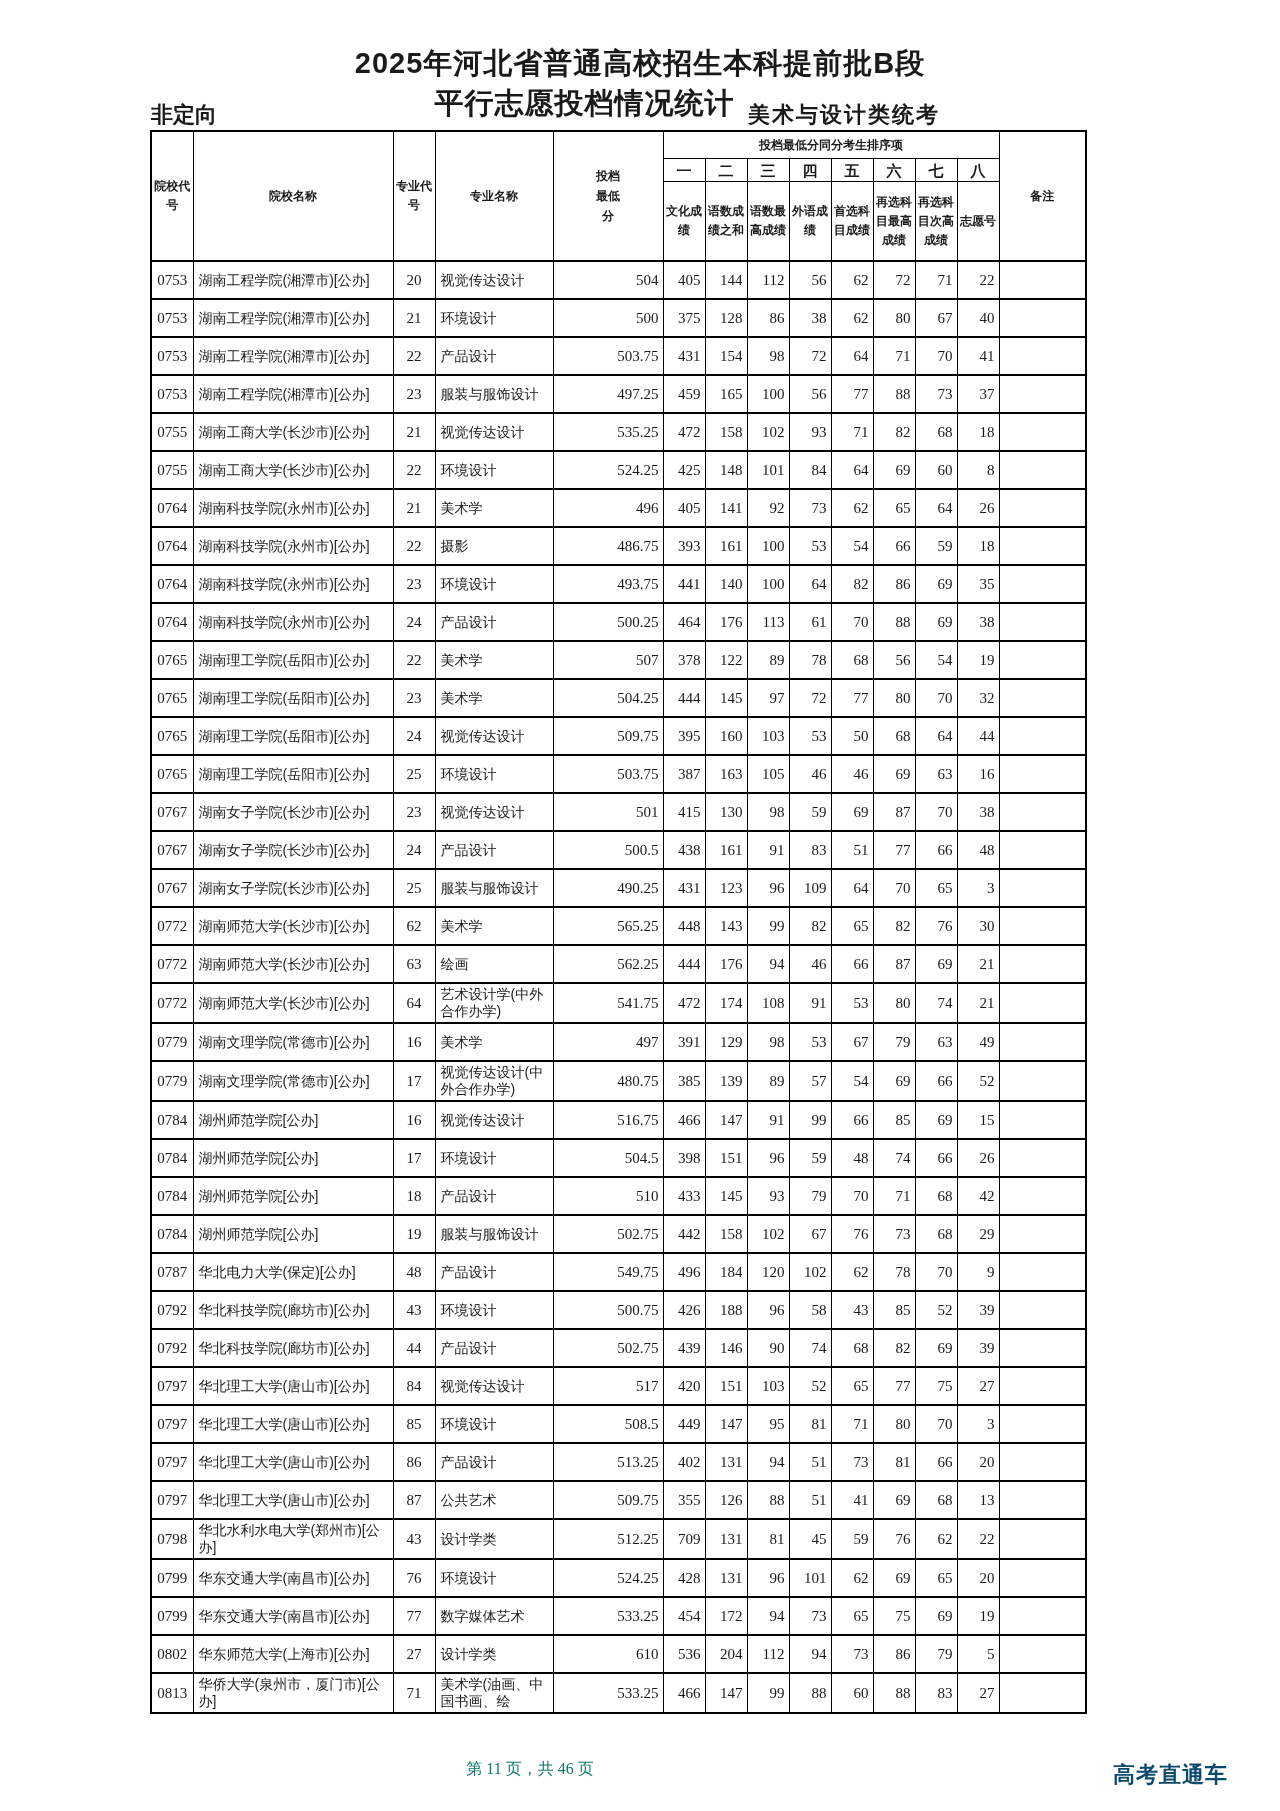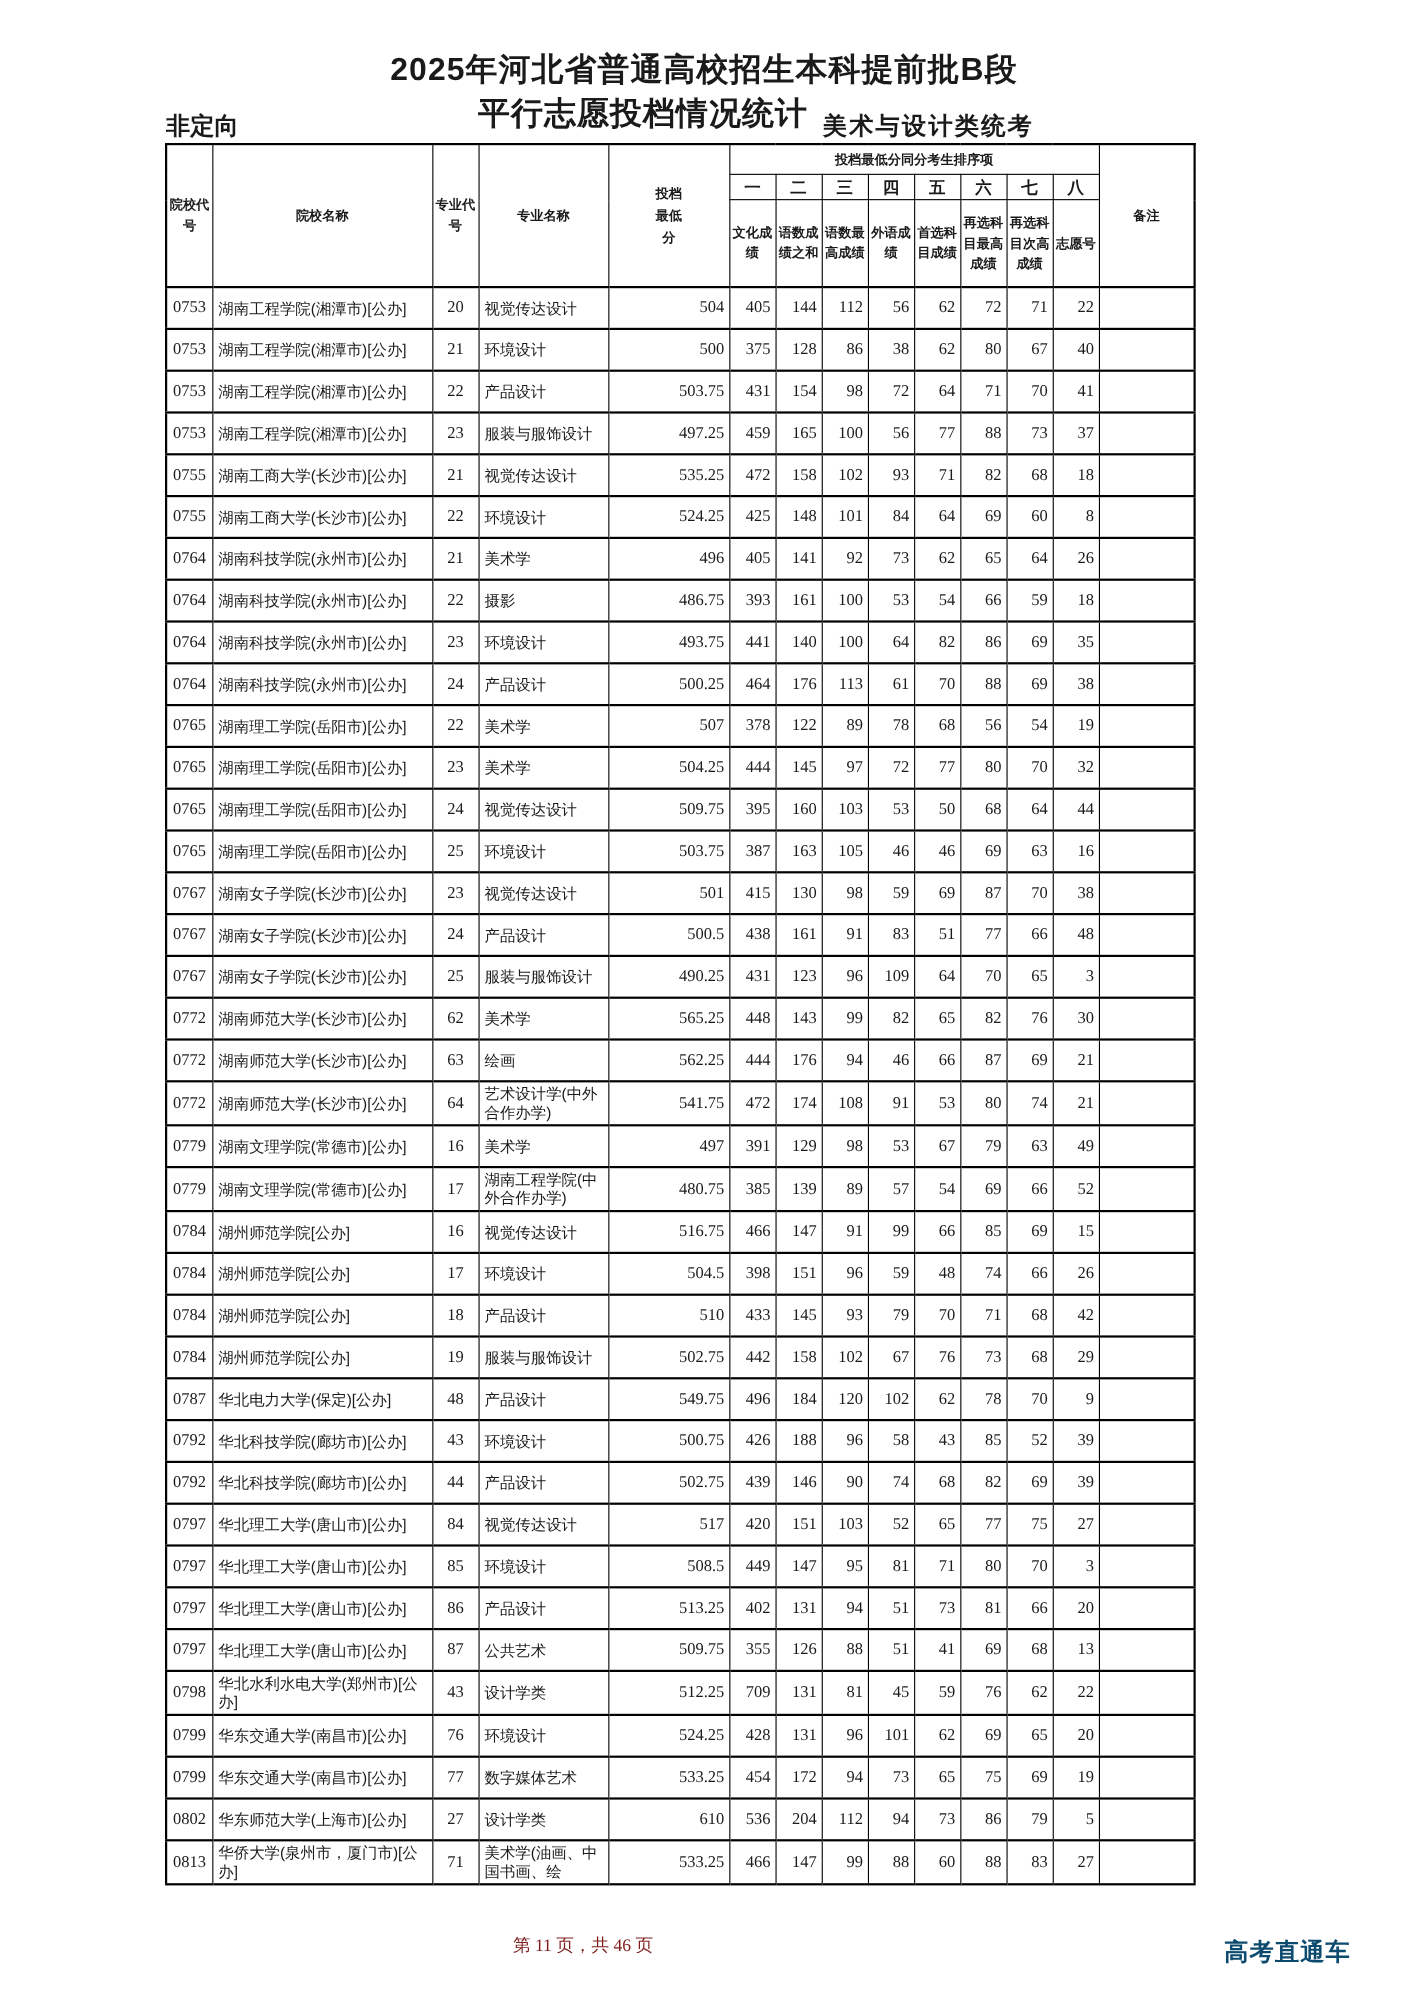--- a/index.html
+++ b/index.html
@@ -24,21 +24,21 @@
   .tbl td{border:1px solid #000;border-top:2px solid #000;border-bottom:2px solid #000;
           height:32px;padding:2px 3px;font-size:15px;line-height:17px;vertical-align:middle;
           font-family:"Liberation Serif",serif;}
   .tbl td.name{font-size:14px;font-family:"Liberation Sans",sans-serif;}
   .tbl td.num{font-size:15px;}
   .ca{text-align:center;}
   .cl{text-align:left;padding-left:5px !important;}
   .cr{text-align:right;padding-right:4px !important;}
   .narrow{display:inline-block;width:32px;line-height:20px;}
   .footer{position:absolute;top:1759px;left:150px;width:760px;text-align:center;
-          font-size:16px;color:#7f1d1d;font-family:"Liberation Serif",serif;}
+          font-size:16px;color:#0f766e;font-family:"Liberation Serif",serif;}
   .watermark{position:absolute;top:1760px;right:52px;font-size:22px;color:#0c4a6e;
              font-weight:bold;letter-spacing:1px;}
 </style>
 </head>
 <body>
 
 <div class="page">
 
   <div class="title1">2025年河北省普通高校招生本科提前批B段</div>
   <div class="title2">平行志愿投档情况统计</div>
@@ -428,21 +428,21 @@
           <td class="cr num">67</td>
           <td class="cr num">79</td>
           <td class="cr num">63</td>
           <td class="cr num">49</td>
           <td></td>
         </tr>
         <tr>
           <td class="ca num">0779</td>
           <td class="cl name">湖南文理学院(常德市)[公办]</td>
           <td class="ca num">17</td>
-          <td class="cl name">湖南工程学院(中外合作办学)</td>
+          <td class="cl name">视觉传达设计(中外合作办学)</td>
           <td class="cr num">480.75</td>
           <td class="cr num">385</td>
           <td class="cr num">139</td>
           <td class="cr num">89</td>
           <td class="cr num">57</td>
           <td class="cr num">54</td>
           <td class="cr num">69</td>
           <td class="cr num">66</td>
           <td class="cr num">52</td>
           <td></td>

